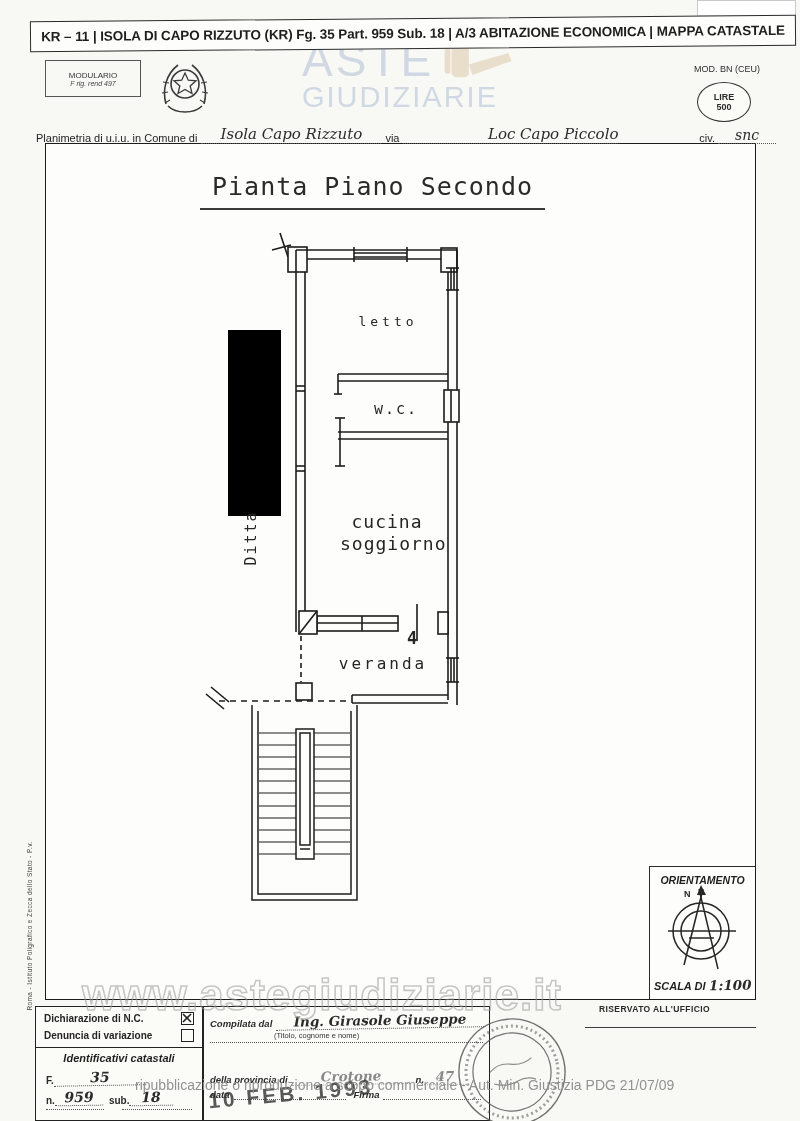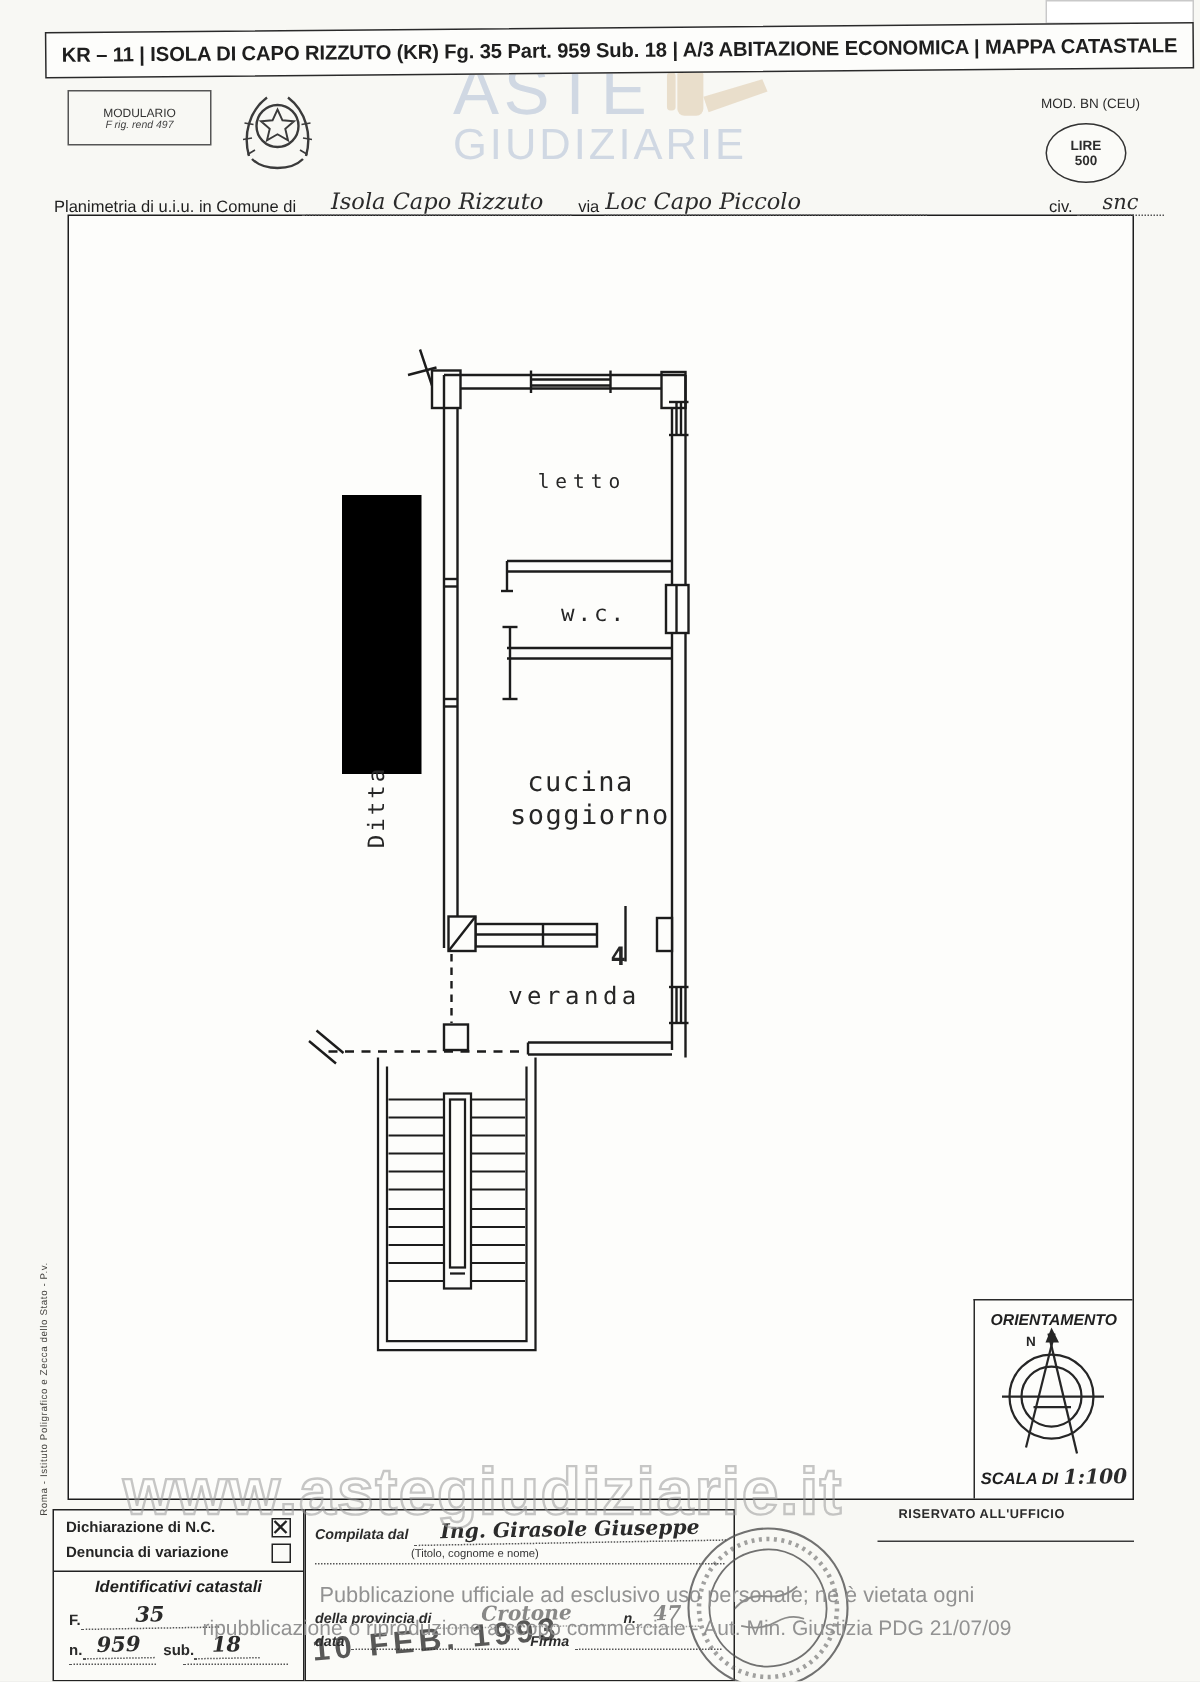--- a/index.html
+++ b/index.html
@@ -197,26 +197,27 @@
   <div class="abs mod-label">MOD. BN (CEU)</div>
   <div class="abs lire">
     <span>LIRE</span>
     <span>500</span>
   </div>
 
   <div class="abs plani-line">
     <span>Planimetria di u.i.u. in Comune di</span>
     <span class="dotted" style="width:180px;text-align:center;margin:0 4px"><span class="hand" style="font-size:15px">Isola Capo Rizzuto</span></span>
     <span>via</span>
-    <span class="dotted" style="width:215px;text-align:left;margin:0 4px"><span class="hand" style="font-size:15px">Loc Capo Piccolo</span></span>
+    <span class="dotted" style="width:215px;text-align:right;margin:0 4px"><span class="hand" style="font-size:15px">Loc Capo Piccolo</span></span>
     <span style="margin-left:auto">civ.</span>
     <span class="dotted" style="width:58px;text-align:center;margin-left:3px"><span class="hand" style="font-size:14px">snc</span></span>
   </div>
 
   <div class="abs frame"></div>
+  <div class="abs plan-title">Pianta Piano Secondo</div>
 
   <svg id="floorplan" class="abs" width="800" height="1121" viewBox="0 0 800 1121">
     <g stroke="#1c1c1c" stroke-width="1.6" fill="none">
 
       <line x1="280" y1="233" x2="288" y2="257"></line>
         <line x1="272" y1="250" x2="291" y2="245"></line>
 
       <rect x="288" y="247" width="19" height="25" fill="#fdfdfb"></rect>
       <rect x="441" y="248" width="16" height="24" fill="#fdfdfb"></rect>
 
@@ -390,16 +391,15 @@
       <circle cx="60" cy="62" r="46" stroke-width="3" stroke-dasharray="2,3" opacity=".65"></circle>
       <path d="M38 58 q10 -8 22 -4 q12 4 22 -2" stroke-width="1.2" opacity=".8"></path>
       <path d="M40 70 q12 6 24 2 q10 -3 18 2" stroke-width="1.2" opacity=".8"></path>
     </g>
   </svg>
 
   <div class="abs date-stamp">10 FEB. 1993</div>
   <div class="abs margin-note">Roma - Istituto Poligrafico e Zecca dello Stato - P.v.</div>
 
   <div class="abs site-wm">www.astegiudiziarie.it</div>
-  <div class="abs disc disc1">Pubblicazione ufficiale ad esclusivo uso personale; ne è vietata ogni</div>
   <div class="abs disc disc2">ripubblicazione o riproduzione a scopo commerciale - Aut. Min. Giustizia PDG 21/07/09</div>
 
 </div>
 
 </body></html>

